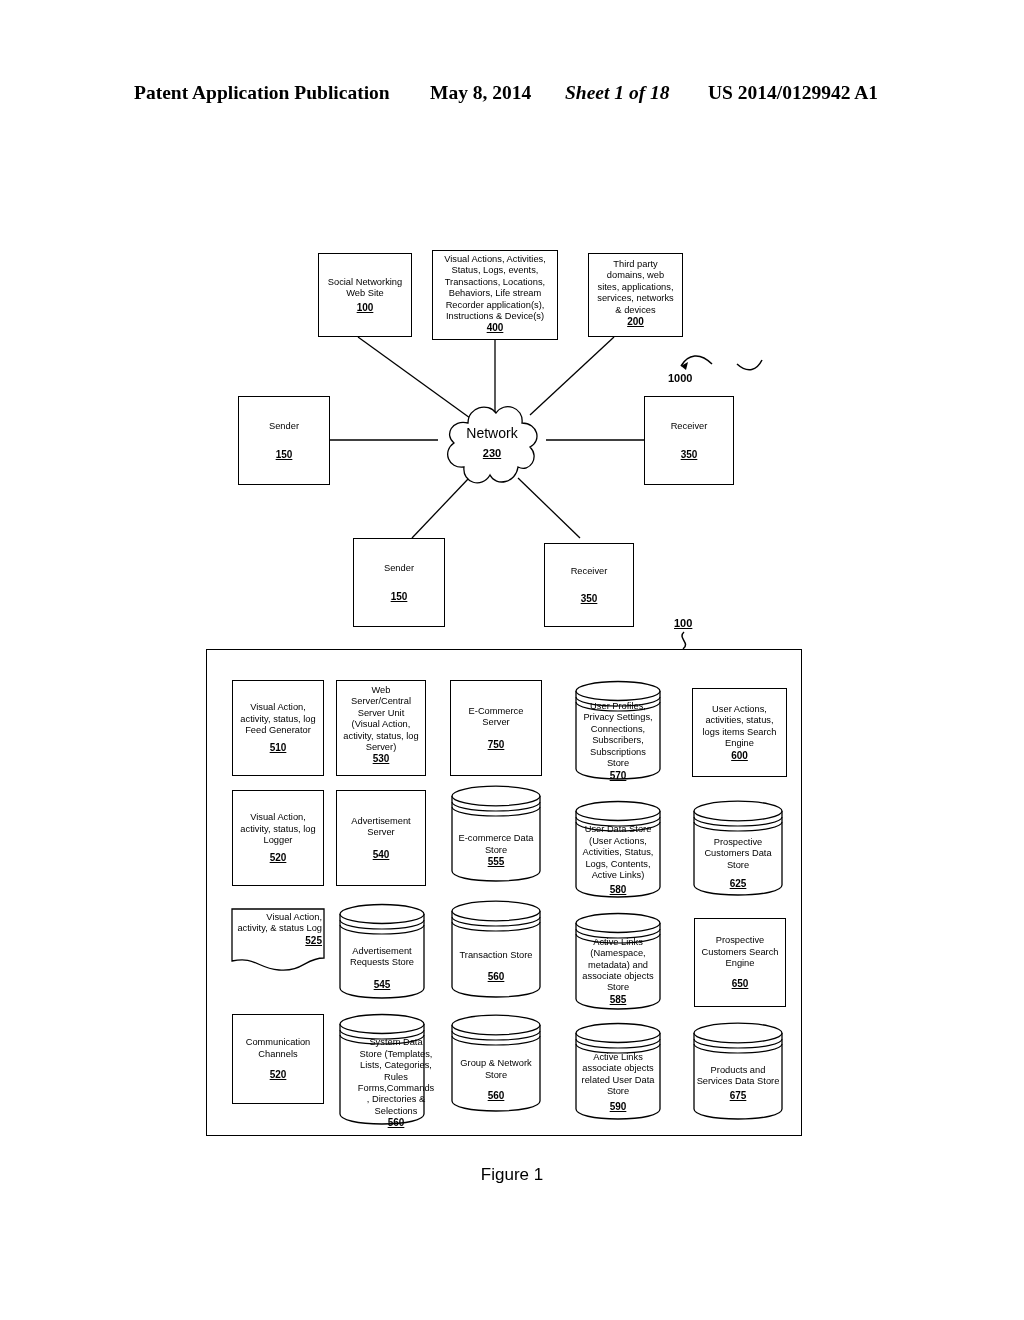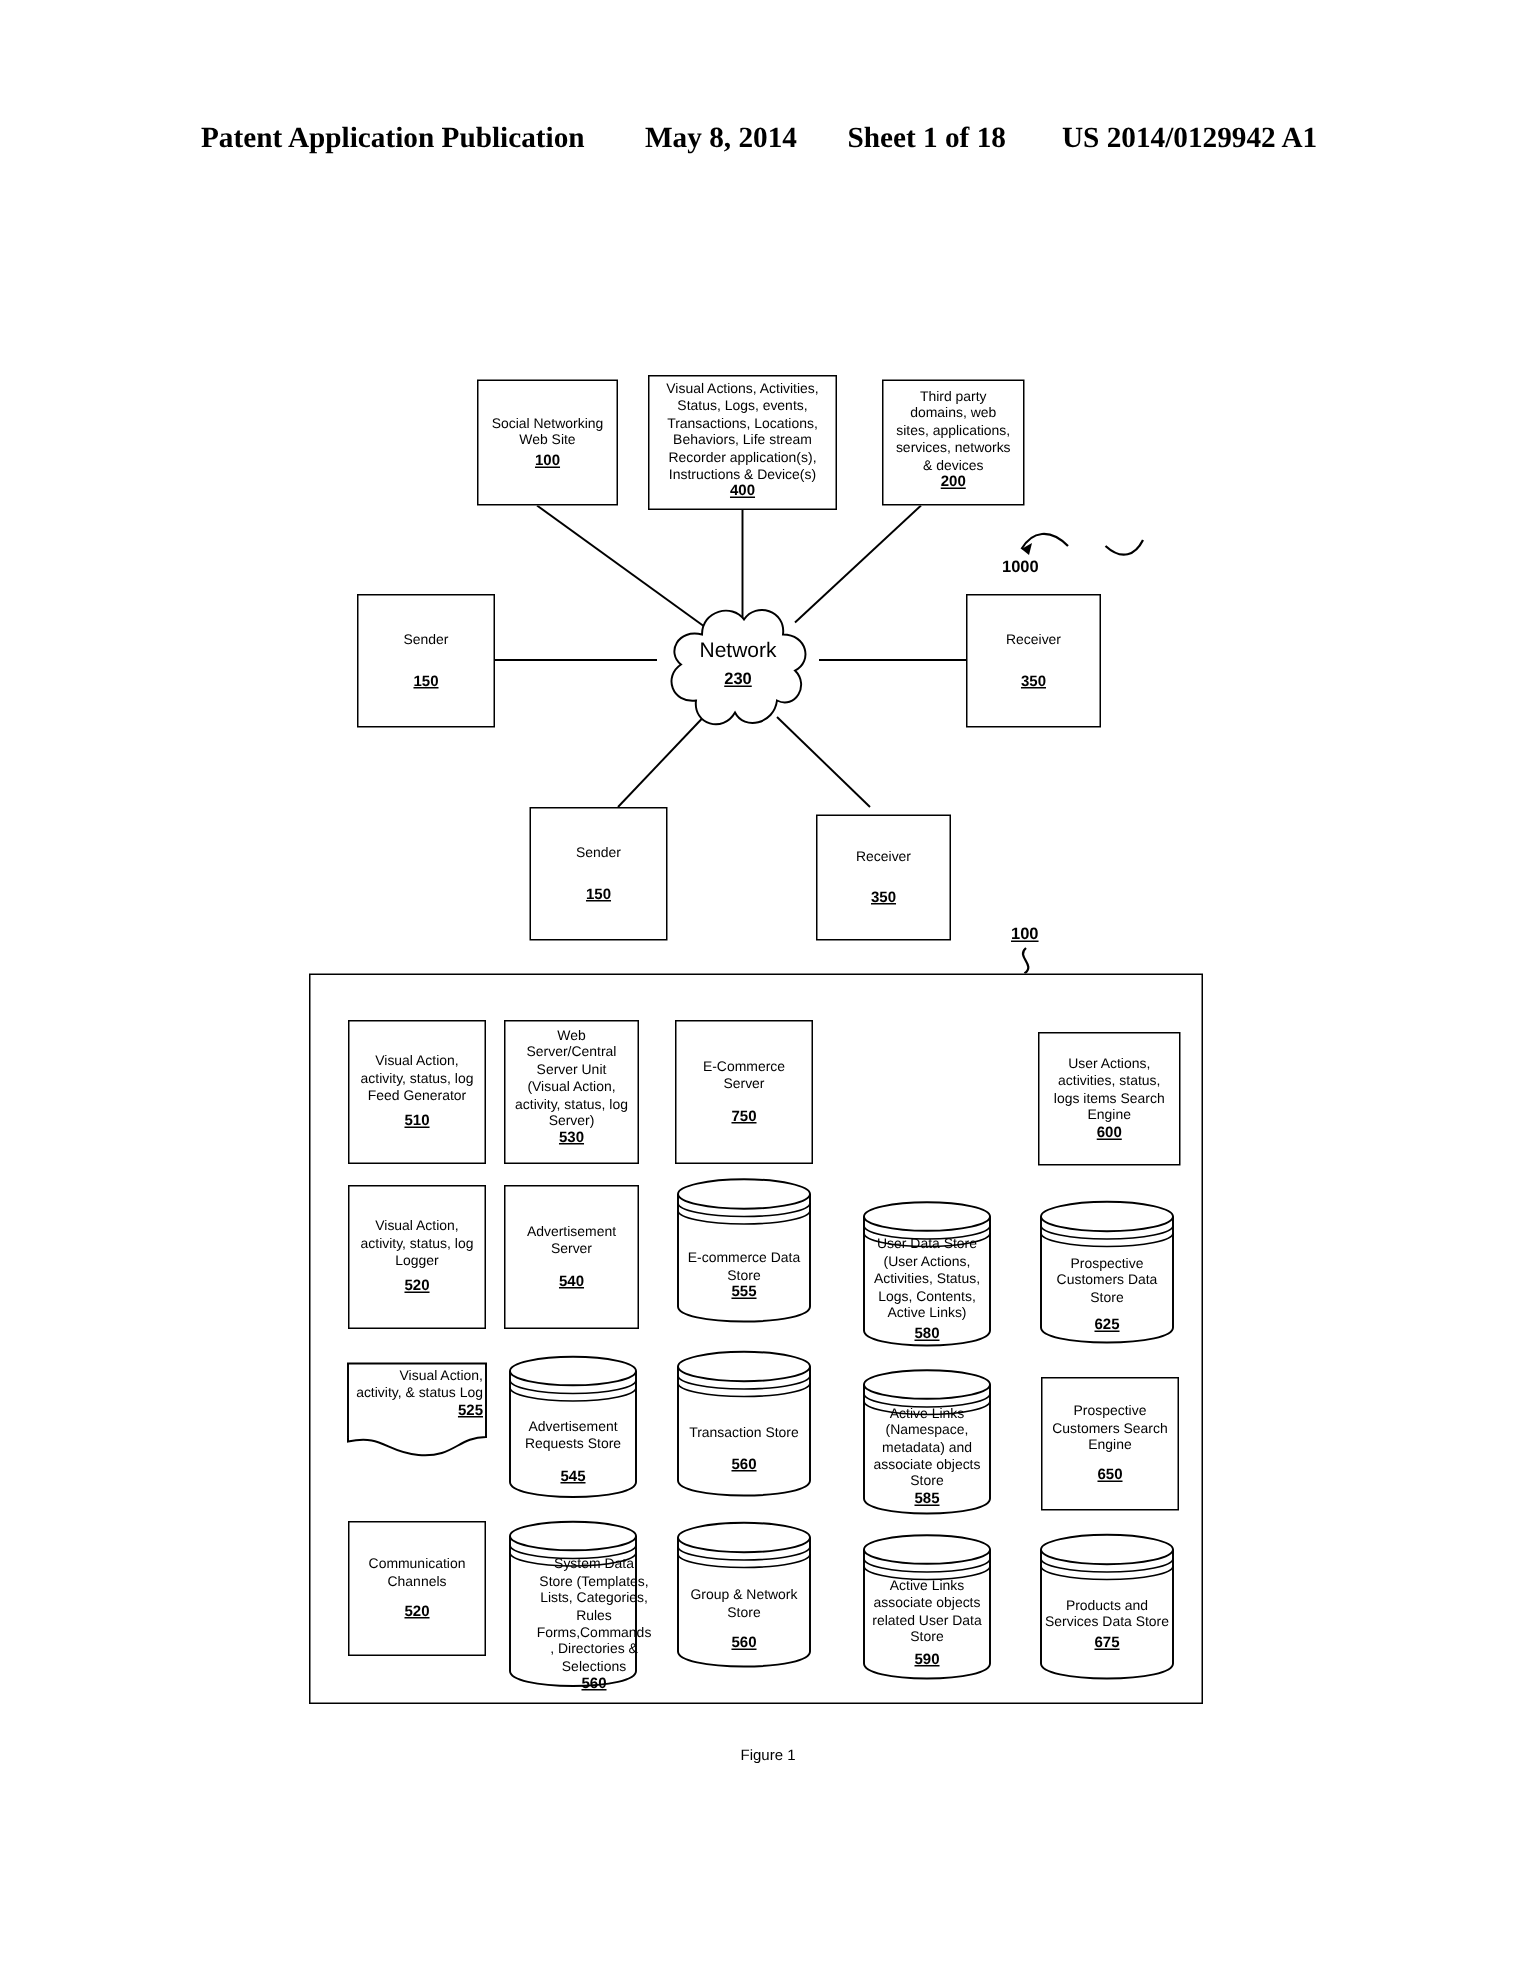--- a/index.html
+++ b/index.html
@@ -4,21 +4,21 @@
 <style>
   html,body{margin:0;padding:0;background:#fff;}
   body{width:1024px;height:1320px;font-family:"Liberation Sans",sans-serif;color:#000;}
   #page{position:relative;width:1024px;height:1320px;overflow:hidden;background:#fff;}
 
   
   #hdr{position:absolute;left:0;top:82px;width:1024px;
        font-family:"Liberation Serif",serif;font-weight:bold;font-size:19.5px;}
   #hdr .h1{position:absolute;left:134px;top:0;white-space:nowrap;}
   #hdr .h2{position:absolute;left:430px;top:0;white-space:nowrap;}
-  #hdr .h3{position:absolute;left:565px;top:0;white-space:nowrap;}
+  #hdr .h3{position:absolute;left:565px;top:0;white-space:nowrap;font-style:italic;}
   #hdr .h4{position:absolute;left:708px;top:0;white-space:nowrap;}
 
   
   .node{position:absolute;box-sizing:border-box;border:1.3px solid #000;
         background:#fff;display:flex;flex-direction:column;
         align-items:center;justify-content:center;
         font-size:9.3px;line-height:11.4px;text-align:center;
         padding:2px 3px;}
   .node .ttl{white-space:pre-line;}
   .node .ref{font-weight:bold;text-decoration:underline;font-size:10px;margin-top:2px;}
@@ -45,21 +45,21 @@
           border:1.4px solid #000;box-sizing:border-box;background:#fff;}
 
   
   #wires{position:absolute;left:0;top:0;width:1024px;height:1320px;overflow:visible;}
 
   
   .callout{position:absolute;font-size:11px;font-weight:bold;text-decoration:underline;}
 
   
   #cap{position:absolute;left:0;top:1165px;width:1024px;text-align:center;
-       font-size:10px;}
+       font-size:17px;}
 
   
   .doc{position:absolute;box-sizing:border-box;}
   .doc svg{position:absolute;left:0;top:0;overflow:visible;}
   .doc .inner{position:absolute;left:0;right:0;top:4px;text-align:right;
               font-size:9.3px;line-height:11.4px;padding:0 3px;box-sizing:border-box;}
   .doc .ref{font-weight:bold;text-decoration:underline;font-size:10px;}
 </style>
 </head>
 <body>
@@ -283,20 +283,37 @@
       <path d="M2,17 C2,22 21,26 46,26 C71,26 90,22 90,17" fill="none" stroke="#000" stroke-width="1.1"></path>
       <path d="M2,22 C2,27 21,31 46,31 C71,31 90,27 90,22" fill="none" stroke="#000" stroke-width="1.1"></path>
     </svg>
     <div class="inner" style="height:64px;">
       <div class="ttl">Group &amp; Network
 Store</div>
       <div class="ref" style="margin-top:9px;">560</div>
     </div>
   </div>
 
+  <div class="cyl" style="left:574px;top:680px;width:88px;height:100px;">
+    <svg viewBox="0 0 88 100" preserveAspectRatio="none">
+      <path d="M2,11 V89 C2,95 20,99 44,99 C68,99 86,95 86,89 V11" fill="#fff" stroke="#000" stroke-width="1.3"></path>
+      <ellipse cx="44" cy="11" rx="42" ry="9.5" fill="#fff" stroke="#000" stroke-width="1.3"></ellipse>
+      <path d="M2,17 C2,22 20,26 44,26 C68,26 86,22 86,17" fill="none" stroke="#000" stroke-width="1.1"></path>
+      <path d="M2,22 C2,27 20,31 44,31 C68,31 86,27 86,22" fill="none" stroke="#000" stroke-width="1.1"></path>
+    </svg>
+    <div class="inner" style="height:78px;">
+      <div class="ttl">User Profiles,
+Privacy Settings,
+Connections,
+Subscribers,
+Subscriptions
+Store</div>
+      <div class="ref">570</div>
+    </div>
+  </div>
 
   <div class="cyl" style="left:574px;top:800px;width:88px;height:98px;">
     <svg viewBox="0 0 88 98" preserveAspectRatio="none">
       <path d="M2,11 V87 C2,93 20,97 44,97 C68,97 86,93 86,87 V11" fill="#fff" stroke="#000" stroke-width="1.3"></path>
       <ellipse cx="44" cy="11" rx="42" ry="9.5" fill="#fff" stroke="#000" stroke-width="1.3"></ellipse>
       <path d="M2,17 C2,22 20,26 44,26 C68,26 86,22 86,17" fill="none" stroke="#000" stroke-width="1.1"></path>
       <path d="M2,22 C2,27 20,31 44,31 C68,31 86,27 86,22" fill="none" stroke="#000" stroke-width="1.1"></path>
     </svg>
     <div class="inner" style="height:76px;">
       <div class="ttl">User Data Store

